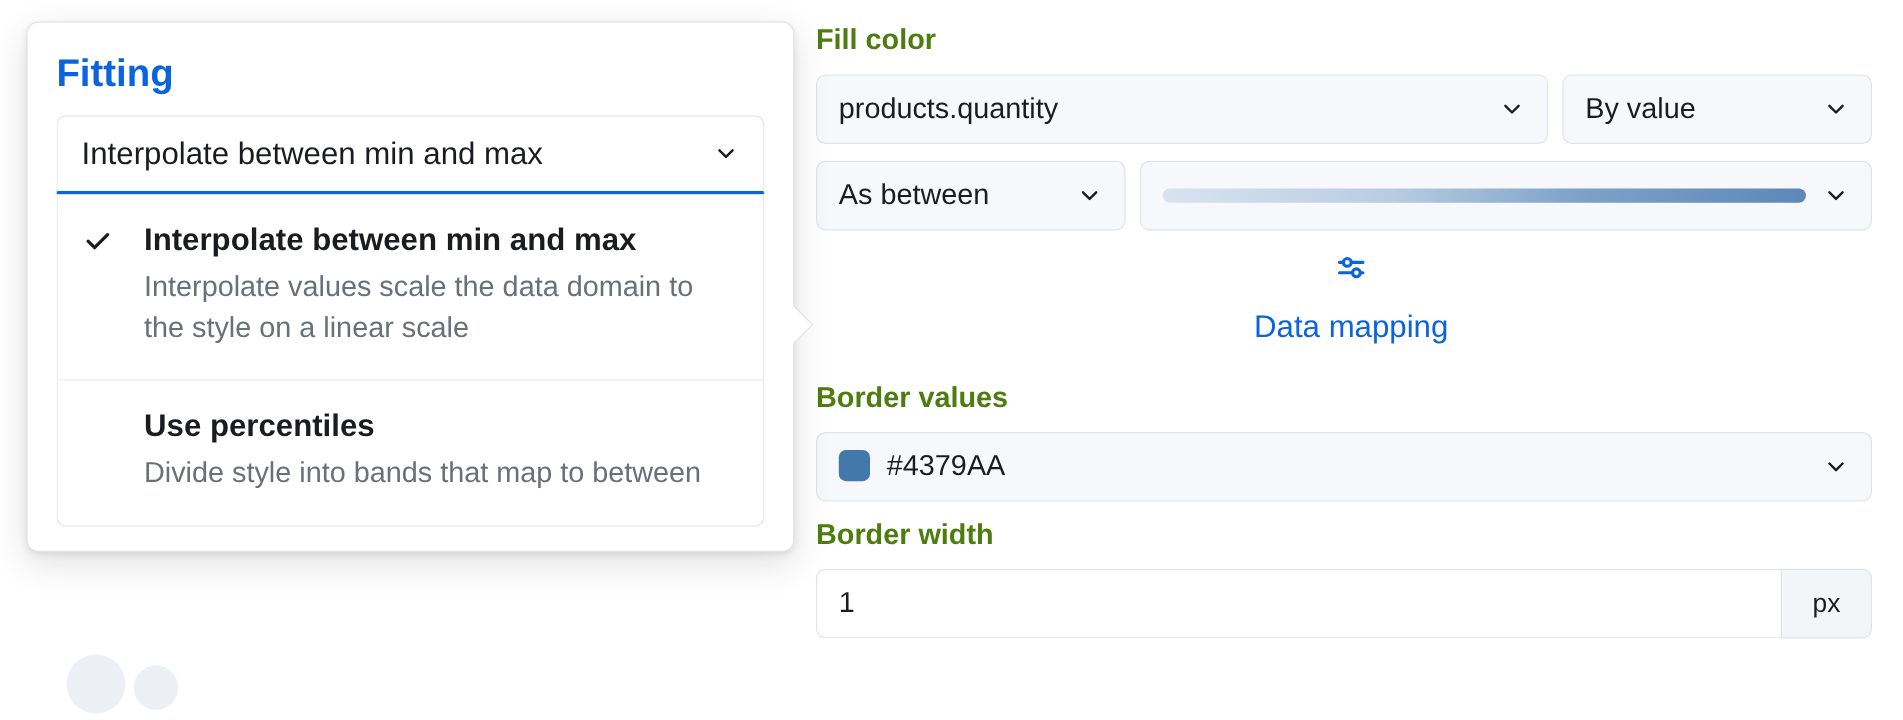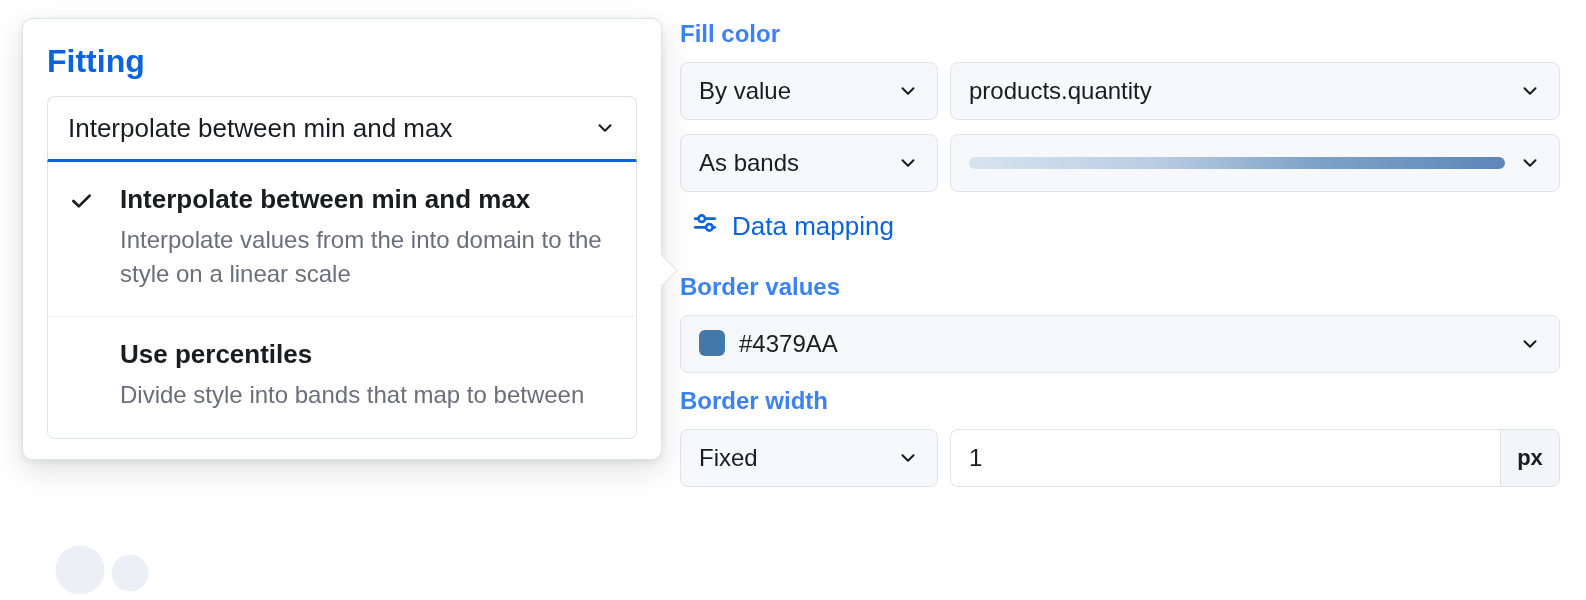--- a/index.html
+++ b/index.html
@@ -15,21 +15,21 @@
     
     .panel {
       position: absolute;
       left: 680px;
       top: 20px;
       width: 880px;
     }
     .section-label {
       font-size: 24px;
       font-weight: 700;
-      color: #3b82f6;
+      color: #4d7c0f;
       margin-bottom: 14px;
     }
     .row {
       display: flex;
       gap: 12px;
       margin-bottom: 14px;
     }
     .select {
       display: flex;
       align-items: center;
@@ -72,20 +72,21 @@
     }
 
     .link-row {
       display: flex;
       align-items: center;
       gap: 14px;
       color: #0b64dd;
       font-size: 26px;
       margin: 18px 0 30px 12px;
       cursor: pointer;
+      flex-direction: column;
     }
 
     .input-wrap {
       flex: 1;
       display: flex;
       align-items: stretch;
       height: 58px;
     }
     .text-input {
       flex: 1;
@@ -95,26 +96,26 @@
       background: #fff;
       font-size: 24px;
       color: #1a1c21;
       padding: 0 18px;
       outline: none;
     }
     .unit {
       display: flex;
       align-items: center;
       justify-content: center;
-      width: 60px;
+      width: 76px;
       border: 1px solid #e0e3ea;
       border-radius: 0 8px 8px 0;
       background: #f4f5f9;
       font-size: 22px;
-      font-weight: 700;
+      font-weight: 400;
       color: #1a1c21;
     }
 
     
     .popover {
       position: absolute;
       left: 22px;
       top: 18px;
       width: 640px;
       background: #fff;
@@ -216,40 +217,40 @@
   </style>
 </head>
 <body>
 
 <div class="bg-map"></div>
 
 <div class="panel">
 
   <div class="section-label">Fill color</div>
   <div class="row">
+    <div class="select wide">
+      <span>products.quantity</span>
+      <span class="chev">
+        <svg viewBox="0 0 24 24">
+            <path d="M6 9l6 6 6-6"></path>
+          </svg>
+      </span>
+    </div>
     <div class="select small">
       <span>By value</span>
       <span class="chev">
         <svg viewBox="0 0 24 24">
             <path d="M6 9l6 6 6-6"></path>
           </svg>
       </span>
     </div>
-    <div class="select wide">
-      <span>products.quantity</span>
-      <span class="chev">
-        <svg viewBox="0 0 24 24">
-            <path d="M6 9l6 6 6-6"></path>
-          </svg>
-      </span>
-    </div>
   </div>
   <div class="row">
     <div class="select small">
-      <span>As bands</span>
+      <span>As between</span>
       <span class="chev">
         <svg viewBox="0 0 24 24">
             <path d="M6 9l6 6 6-6"></path>
           </svg>
       </span>
     </div>
     <div class="select wide">
       <span class="gradient-body">
         <span class="gradient-bar"></span>
       </span>
@@ -283,28 +284,20 @@
       <span class="chev">
         <svg viewBox="0 0 24 24">
             <path d="M6 9l6 6 6-6"></path>
           </svg>
       </span>
     </div>
   </div>
 
   <div class="section-label">Border width</div>
   <div class="row">
-    <div class="select small">
-      <span>Fixed</span>
-      <span class="chev">
-        <svg viewBox="0 0 24 24">
-            <path d="M6 9l6 6 6-6"></path>
-          </svg>
-      </span>
-    </div>
     <div class="input-wrap">
       <input class="text-input" value="1" style="">
       <div class="unit">px</div>
     </div>
   </div>
 
 </div>
 
 <div class="popover">
   <div class="popover-title">Fitting</div>
@@ -322,21 +315,21 @@
     <div class="option">
       <div class="check-col">
         <span class="check">
           <svg viewBox="0 0 24 24">
               <path d="M5 12l5 5L20 7"></path>
             </svg>
         </span>
       </div>
       <div class="body">
         <div class="option-title">Interpolate between min and max</div>
-        <div class="option-desc">Interpolate values from the into domain to the style on a linear scale</div>
+        <div class="option-desc">Interpolate values scale the data domain to the style on a linear scale</div>
       </div>
     </div>
     <div class="option">
       <div class="check-col"></div>
       <div class="body">
         <div class="option-title">Use percentiles</div>
         <div class="option-desc">Divide style into bands that map to between</div>
       </div>
     </div>
   </div>

